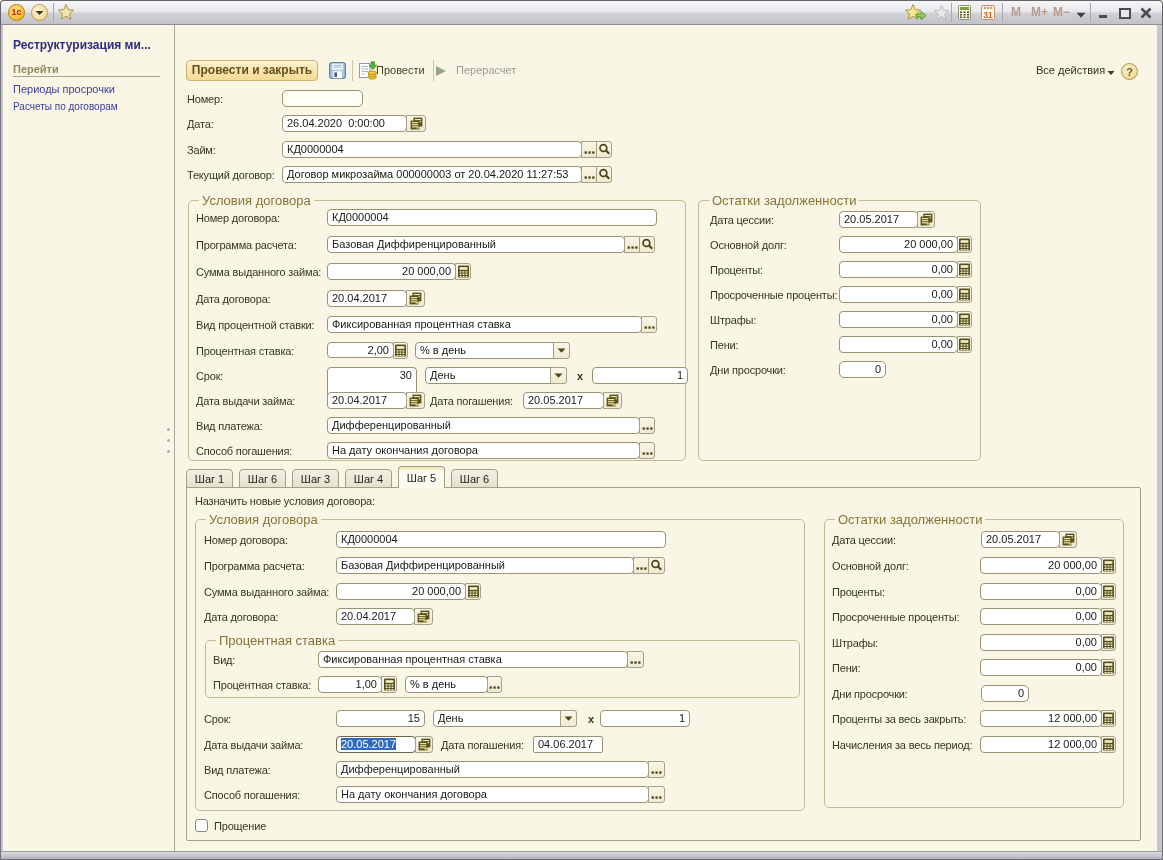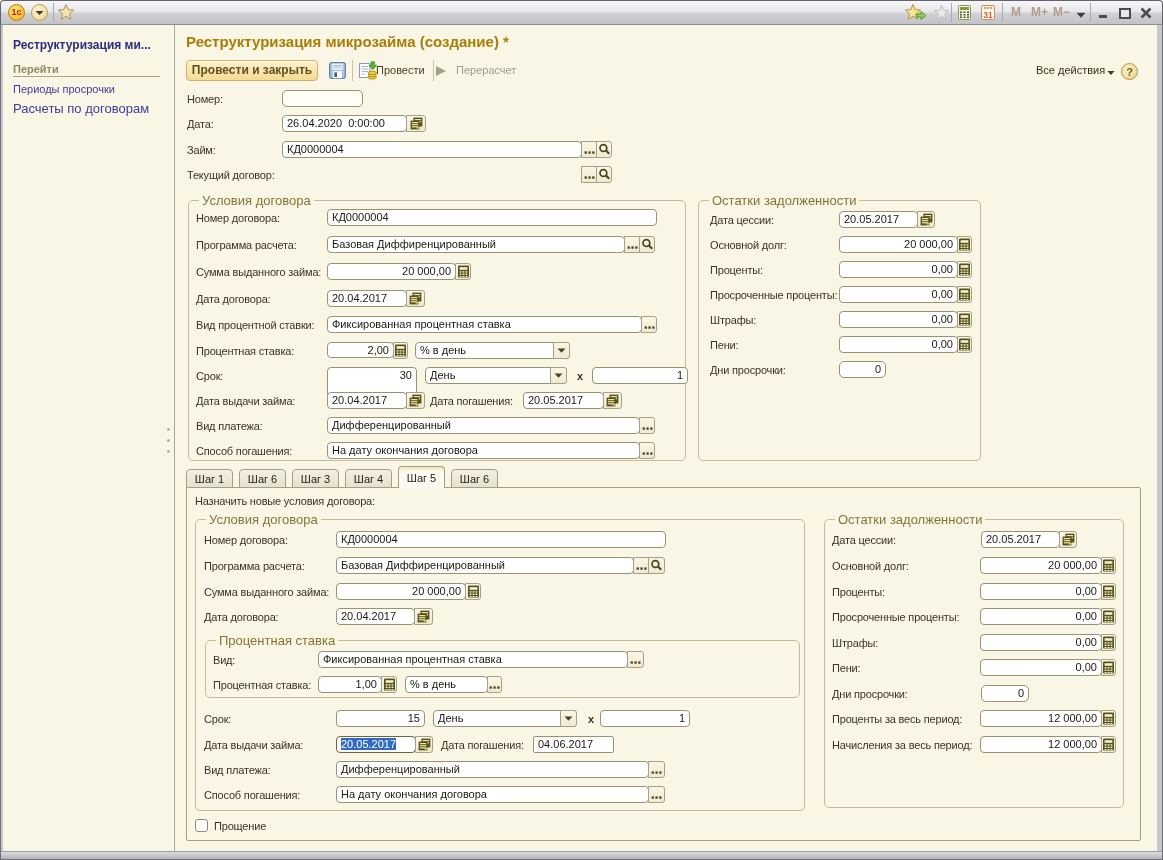--- a/index.html
+++ b/index.html
@@ -120,25 +120,24 @@
     </svg>
 <div class="abs" style="left:0;top:25px;width:3px;height:827px;background:#c6c6cd;border-left:1px solid #70707a"></div>
 <div class="abs" style="left:1157px;top:25px;width:6px;height:827px;background:#c6c6cd;border-right:1px solid #70707a"></div>
 <div class="abs" style="left:0;top:851px;width:1163px;height:9px;background:linear-gradient(#dbdbdf,#b2b2ba);border:1px solid #70707a;border-top:1px solid #9b9ba3"></div>
 <div class="abs" style="left:3px;top:25px;width:171px;height:826px;background:#f9f6e5"></div>
 <div class="abs" style="left:174px;top:25px;width:1px;height:826px;background:#aaa89b"></div>
 <div class="abs" style="left:13px;top:38px;font-size:12px;font-weight:bold;color:#2c2c7e;white-space:nowrap">Реструктуризация ми...</div>
 <div class="abs" style="left:13px;top:63px;font-size:11px;font-weight:bold;color:#8f8a60">Перейти</div>
 <div class="abs" style="left:13px;top:76px;width:147px;height:1px;background:#a9a58e"></div>
 <div class="abs" style="left:13px;top:83px;font-size:11px;color:#3c3c9c;white-space:nowrap">Периоды просрочки</div>
-<div class="abs" style="left:13px;top:101px;font-size:13px;color:#3c3c9c;white-space:nowrap">Расчеты по договорам</div>
+<div class="abs" style="left:13px;top:101px;font-size:10px;color:#3c3c9c;white-space:nowrap">Расчеты по договорам</div>
 <div class="abs" style="left:167px;top:428px;width:3px;height:3px;border-radius:50%;background:#b5ad97;box-shadow:1px 1px 0 #fff"></div>
 <div class="abs" style="left:167px;top:439px;width:3px;height:3px;border-radius:50%;background:#b5ad97;box-shadow:1px 1px 0 #fff"></div>
 <div class="abs" style="left:167px;top:450px;width:3px;height:3px;border-radius:50%;background:#b5ad97;box-shadow:1px 1px 0 #fff"></div>
-<div class="abs" style="left:186px;top:33px;font-size:15px;font-weight:bold;color:#a87e08;white-space:nowrap">Реструктуризация микрозайма (создание) *</div>
 <div class="abs" style="left:186px;top:60px;width:132px;height:21px;
  background:linear-gradient(#fdf2cf,#f8e3a8 60%,#f5dc95);border:1px solid #ccb36c;border-radius:4px;
  font-size:12px;font-weight:bold;color:#63521d;text-align:center;line-height:19px;
  box-shadow:inset 0 1px 0 #fff8e0">Провести и закрыть</div>
 <svg class="abs" style="left:329px;top:62px" width="17" height="17" viewBox="0 0 17 17">
  <rect x="0.7" y="0.7" width="15.6" height="15.6" rx="1.5" fill="#a9c6e4" stroke="#49688e"></rect>
  <rect x="3.2" y="1.6" width="10.6" height="6" fill="#f4f8fd"></rect>
  <rect x="4.4" y="2.9" width="8.2" height="0.9" fill="#8fb2d4"></rect>
  <rect x="4.4" y="4.7" width="8.2" height="0.9" fill="#8fb2d4"></rect>
  <rect x="4.2" y="9.2" width="8.6" height="7" fill="#fdfdfd"></rect>
@@ -188,20 +187,21 @@
       <svg width="13" height="13" viewBox="0 0 13 13">
         <use href="#i-dots"></use>
       </svg>
     </div>
     <div class="ibtn" style="left:596px;top:141px;width:16px;height:17px;border-radius:0 3px 3px 0">
       <svg width="13" height="13" viewBox="0 0 13 13">
         <use href="#i-mag"></use>
       </svg>
     </div>
 <div class="lbl" style="left:187px;top:169px">Текущий договор:</div>
+<div class="inp" style="left:282px;top:166px;width:300px;height:17px">Договор микрозайма 000000003 от 20.04.2020 11:27:53</div>
     <div class="ibtn" style="left:581px;top:166px;width:16px;height:17px;border-radius:0">
       <svg width="13" height="13" viewBox="0 0 13 13">
         <use href="#i-dots"></use>
       </svg>
     </div>
     <div class="ibtn" style="left:596px;top:166px;width:16px;height:17px;border-radius:0 3px 3px 0">
       <svg width="13" height="13" viewBox="0 0 13 13">
         <use href="#i-mag"></use>
       </svg>
     </div>
@@ -410,21 +410,21 @@
 <div class="abs" style="left:588px;top:713px;font-size:11px;font-weight:bold;color:#3a3423">x</div>
 <div class="inp num" style="left:600px;top:710px;width:90px;height:17px">1</div>
 <div class="lbl" style="left:204px;top:739px">Дата выдачи займа:</div>
 <div class="inp" style="left:336px;top:736px;width:80px;height:17px;border-color:#6b654a"><span style="background:#316ac5;color:#fff">20.05.2017</span></div>
     <div class="ibtn" style="left:415px;top:736px;width:18px;height:17px;border-radius:0 3px 3px 0">
       <svg width="13" height="13" viewBox="0 0 13 13">
         <use href="#i-cal"></use>
       </svg>
     </div>
 <div class="lbl" style="left:441px;top:739px">Дата погашения:</div>
-<div class="inp" style="left:533px;top:736px;width:81px;height:17px;border-radius:2px">04.06.2017</div>
+<div class="inp" style="left:533px;top:736px;width:70px;height:17px;border-radius:2px">04.06.2017</div>
 <div class="lbl" style="left:204px;top:764px">Вид платежа:</div>
 <div class="inp" style="left:336px;top:761px;width:313px;height:17px">Дифференцированный</div>
     <div class="ibtn" style="left:648px;top:761px;width:17px;height:17px;border-radius:0 3px 3px 0">
       <svg width="13" height="13" viewBox="0 0 13 13">
         <use href="#i-dots"></use>
       </svg>
     </div>
 <div class="lbl" style="left:204px;top:789px">Способ погашения:</div>
 <div class="inp" style="left:336px;top:786px;width:313px;height:17px">На дату окончания договора</div>
     <div class="ibtn" style="left:648px;top:786px;width:17px;height:17px;border-radius:0 3px 3px 0">
@@ -471,21 +471,21 @@
     </div>
 <div class="lbl" style="left:832px;top:662px">Пени:</div>
 <div class="inp num" style="left:980px;top:659px;width:122px;height:17px">0,00</div>
     <div class="ibtn" style="left:1101px;top:659px;width:15px;height:17px;border-radius:0 3px 3px 0">
       <svg width="13" height="13" viewBox="0 0 13 13">
         <use href="#i-calc"></use>
       </svg>
     </div>
 <div class="lbl" style="left:832px;top:688px">Дни просрочки:</div>
 <div class="inp num" style="left:981px;top:685px;width:48px;height:17px;border-radius:5px">0</div>
-<div class="lbl" style="left:832px;top:713px">Проценты за весь период:</div>
+<div class="lbl" style="left:832px;top:713px">Проценты за весь закрыть:</div>
 <div class="inp num" style="left:980px;top:710px;width:122px;height:17px">12 000,00</div>
     <div class="ibtn" style="left:1101px;top:710px;width:15px;height:17px;border-radius:0 3px 3px 0">
       <svg width="13" height="13" viewBox="0 0 13 13">
         <use href="#i-calc"></use>
       </svg>
     </div>
 <div class="lbl" style="left:832px;top:739px">Начисления за весь период:</div>
 <div class="inp num" style="left:980px;top:736px;width:122px;height:17px">12 000,00</div>
     <div class="ibtn" style="left:1101px;top:736px;width:15px;height:17px;border-radius:0 3px 3px 0">
       <svg width="13" height="13" viewBox="0 0 13 13">

